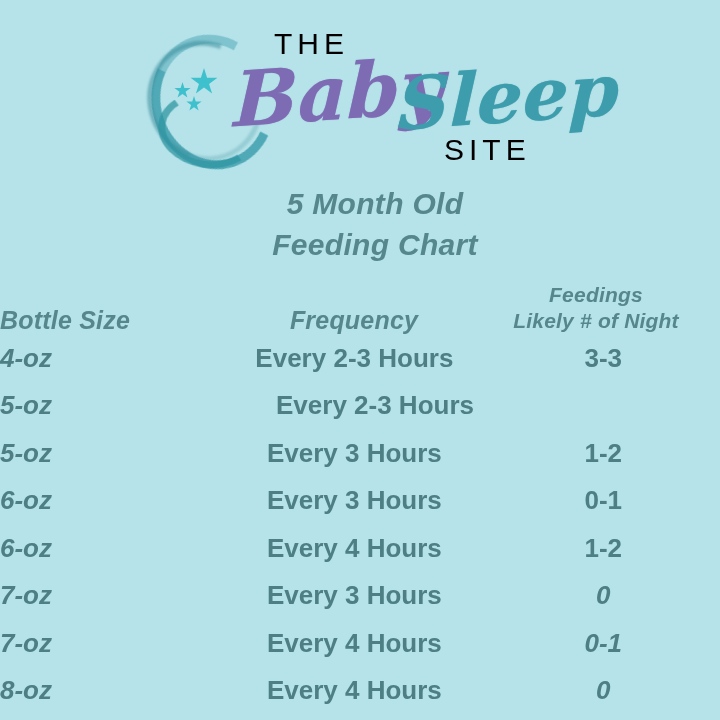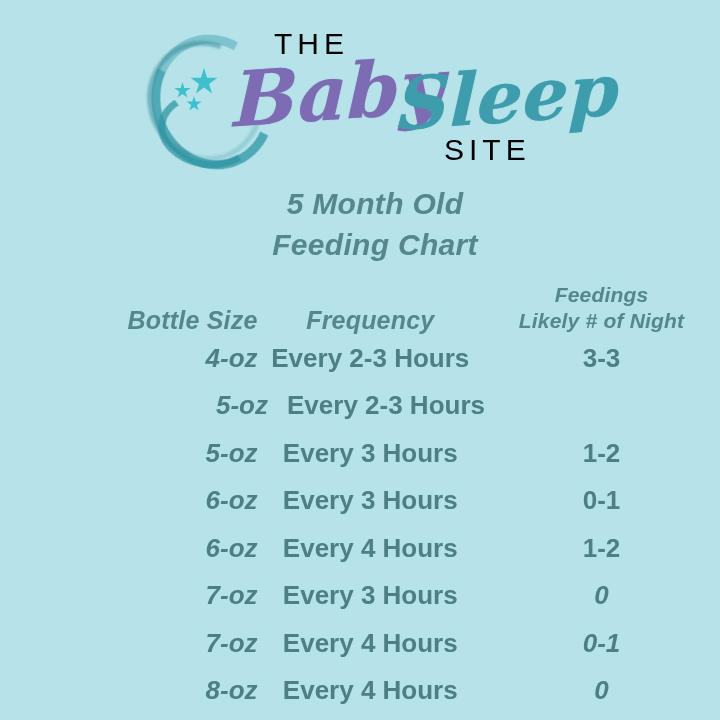--- a/index.html
+++ b/index.html
@@ -139,36 +139,36 @@
   #chart-table {
     position: absolute;
     left: 0;
     top: 276px;
     width: 720px;
   }
   .row {
     display: flex;
     width: 720px;
   }
-  .col-1 { width: 236px; text-align: right; padding-left: 32px; }
+  .col-1 { width: 236px; text-align: left; }
   .col-2 { width: 236px; text-align: center; }
   .col-3 { width: 248px; text-align: center; }
 
   .hdr-row { align-items: flex-end; height: 58px; }
   .hdr {
     color: #55878c;
     font-weight: 700;
     font-style: italic;
     font-size: 25px;
     line-height: 28px;
     letter-spacing: .2px;
   }
   .hdr.small { font-size: 21px; line-height: 26px; }
 
-  .data-row { height: 47.5px; align-items: center; }
+  .data-row { height: 47.5px; align-items: center; gap: 21px; }
   .cell {
     color: #4d7f85;
     font-weight: 700;
     font-size: 26px;
     line-height: 30px;
   }
   .cell.ital { font-style: italic; }
 </style>
 </head>
 <body>

